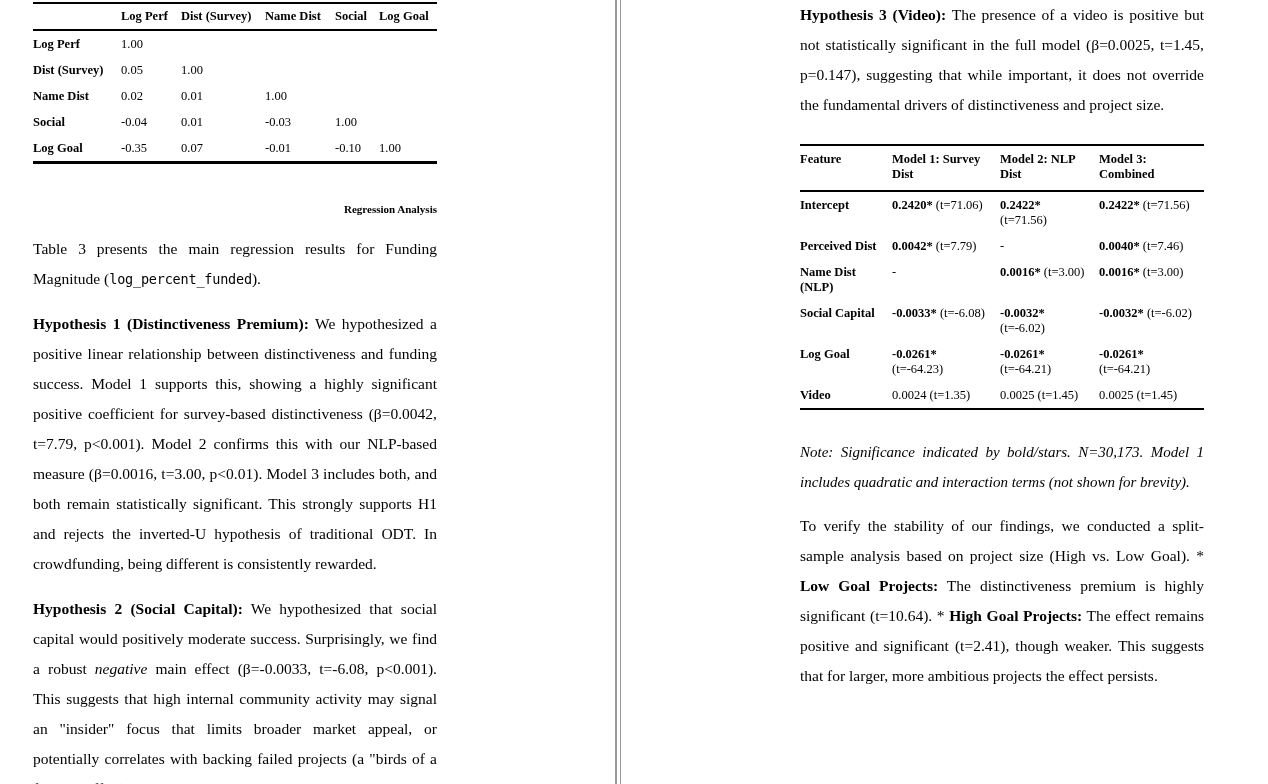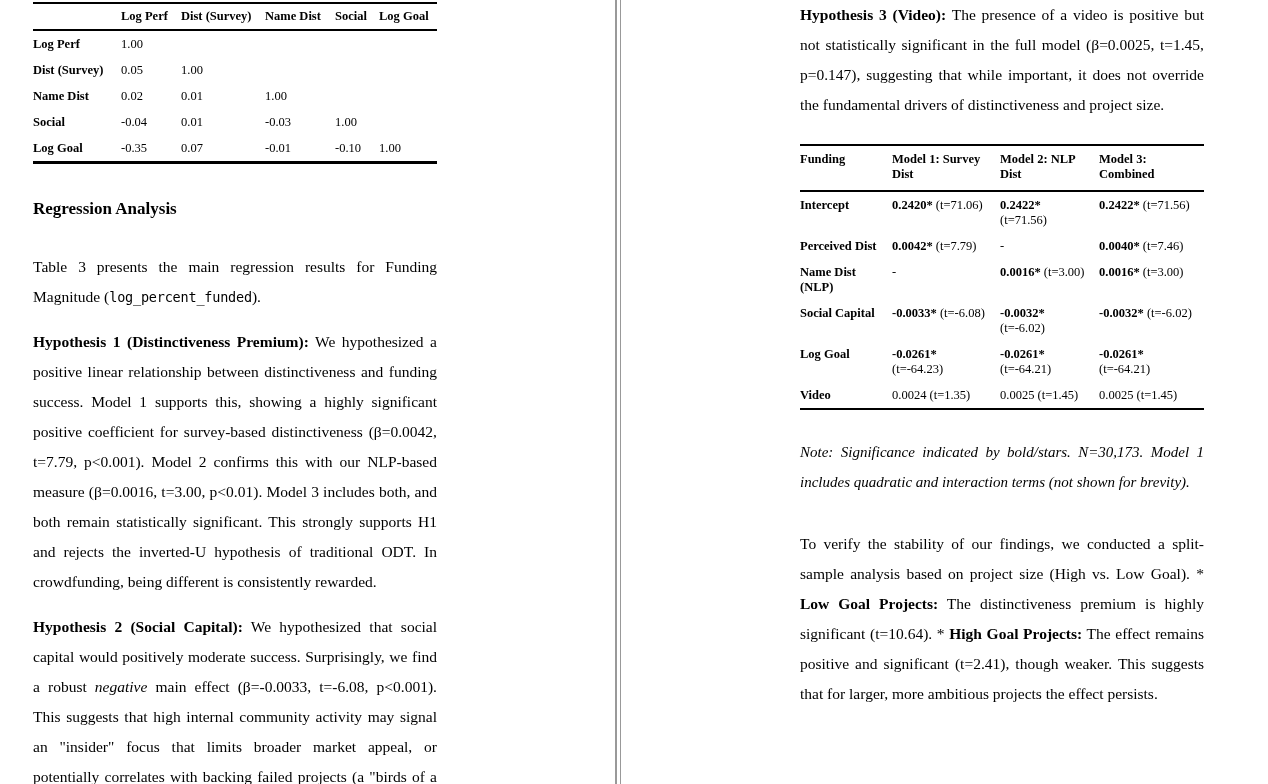--- a/index.html
+++ b/index.html
@@ -23,30 +23,31 @@
   .col-left  { left: 33px; }
   .col-right { left: 800px; }
 
   
   p.para {
     font-size: 15.5px;
     line-height: 30px;
     text-align: justify;
     margin: 15px 0 0 0;
   }
-  p.first-after-heading { margin-top: 32px; }
+  p.first-after-heading { margin-top: 14px; }
   p.no-top { margin-top: 0; }
   .run-b { font-weight: bold; }
   .run-i { font-style: italic; }
   .run-m { font-family: "DejaVu Sans Mono", monospace; font-size: 13.5px; letter-spacing: -0.2px; }
 
   h2.section {
-    font-size: 17px; font-weight: bold;
+    font-size: 11px; font-weight: bold;
     margin: 34px 0 0 0;
     line-height: 22px;
+    text-align: right;
   }
   p.caption {
     font-size: 15.5px; font-weight: bold;
     line-height: 21px; margin: 24px 0 0 0;
     text-align: left;
   }
   p.note {
     font-size: 15px; font-style: italic;
     line-height: 30px; margin: 27px 0 0 0;
     text-align: justify;
@@ -181,21 +182,21 @@
 
     <table class="reg">
       <colgroup>
         <col style="width:92px">
           <col style="width:108px">
           <col style="width:99px">
           <col style="width:105px">
       </colgroup>
     <thead>
           <tr>
-            <th>Funding</th>
+            <th>Feature</th>
             <th>Model 1: Survey
 Dist</th>
             <th>Model 2: NLP
 Dist</th>
             <th>Model 3:
 Combined</th>
           </tr>
         </thead>
         <tbody>
           <tr>

